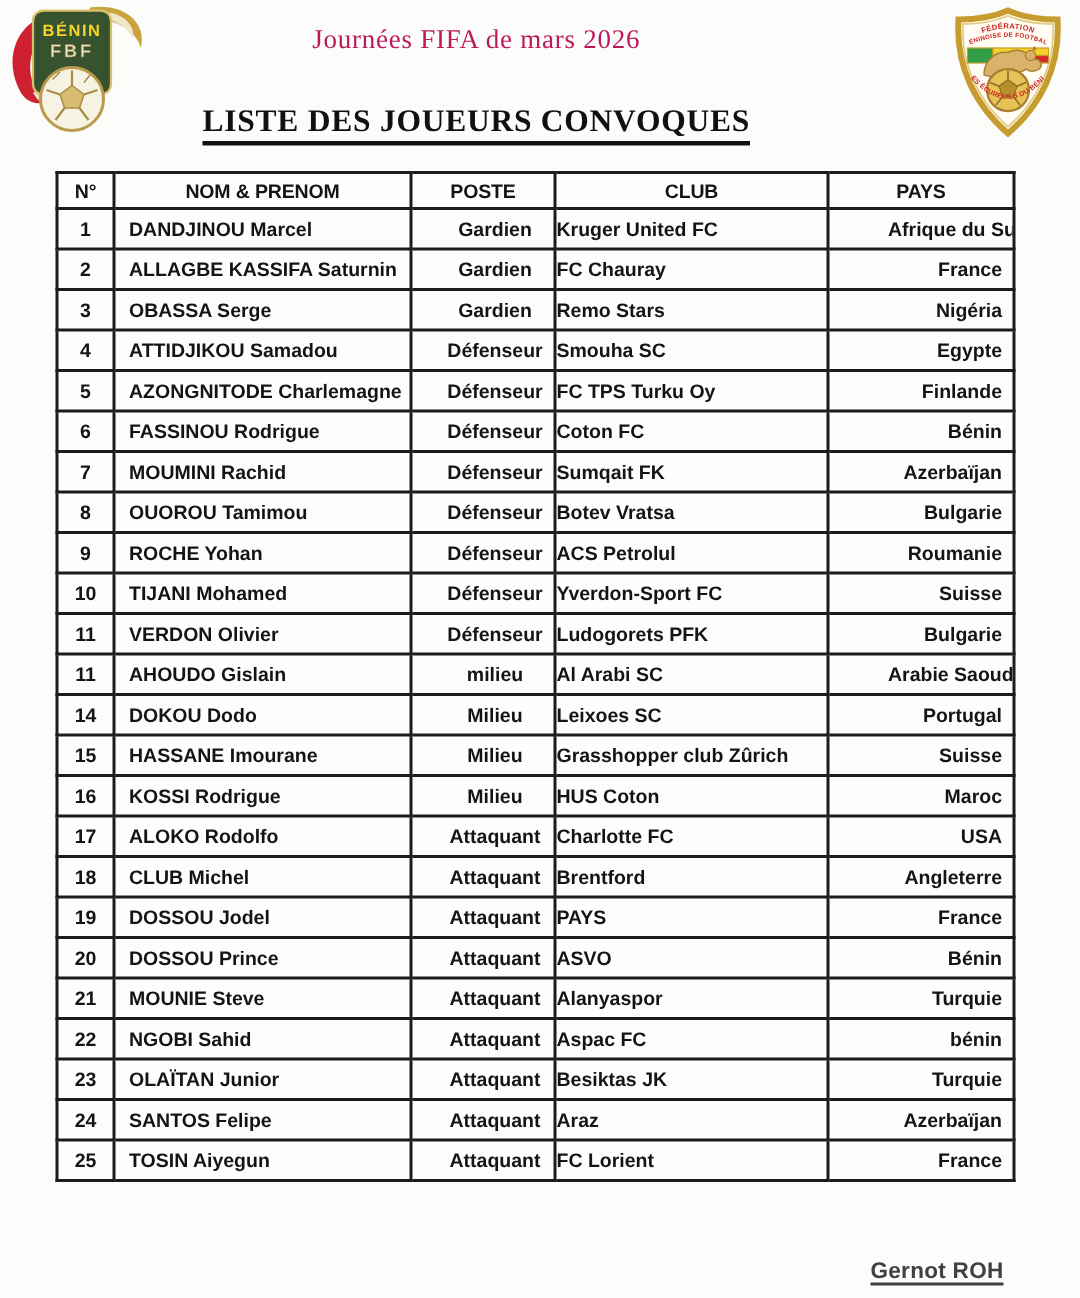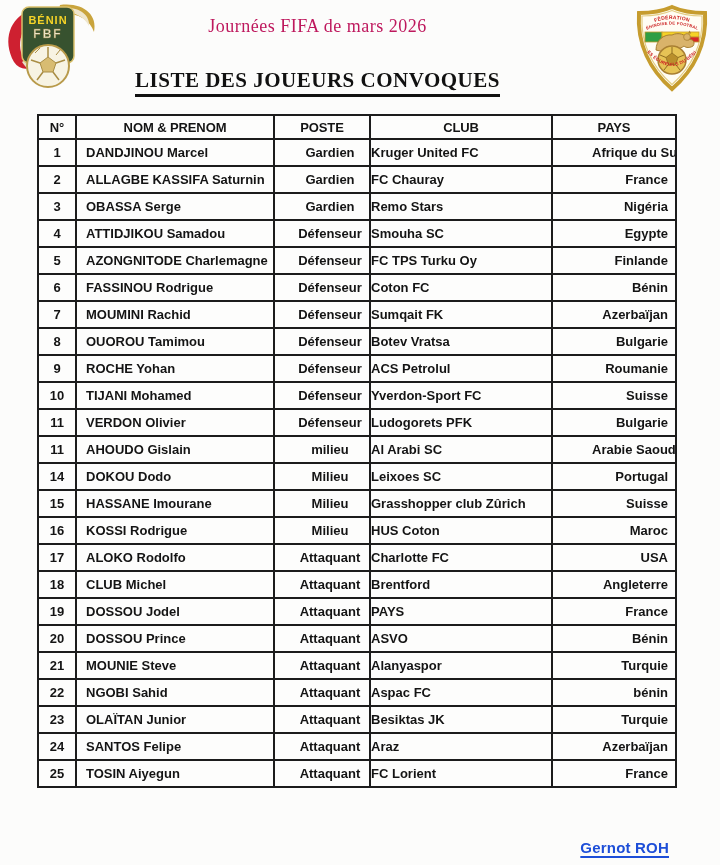--- a/index.html
+++ b/index.html
@@ -66,21 +66,21 @@
   .col-pays { width: 124px; }
   td.cell-no   { text-align: center; }
   td.cell-name { text-align: left; padding-left: 9px; }
   td.cell-pos  { text-align: center; padding-left: 16px; }
   td.cell-club { text-align: left; }
   td.cell-pays { text-align: right; padding-right: 7px; padding-left: 39px; }
 
   
   .signature {
     position: absolute; top: 839px; right: 51px;
-    font-size: 15px; font-weight: bold; color: #1d4ed8;
+    font-size: 15px; font-weight: bold; color: #404040;
     text-decoration: underline;
     text-decoration-thickness: 2px;
     text-underline-offset: 3px;
     letter-spacing: 0.2px;
   }
 </style>
 </head>
 <body>
 
 <div class="page">

